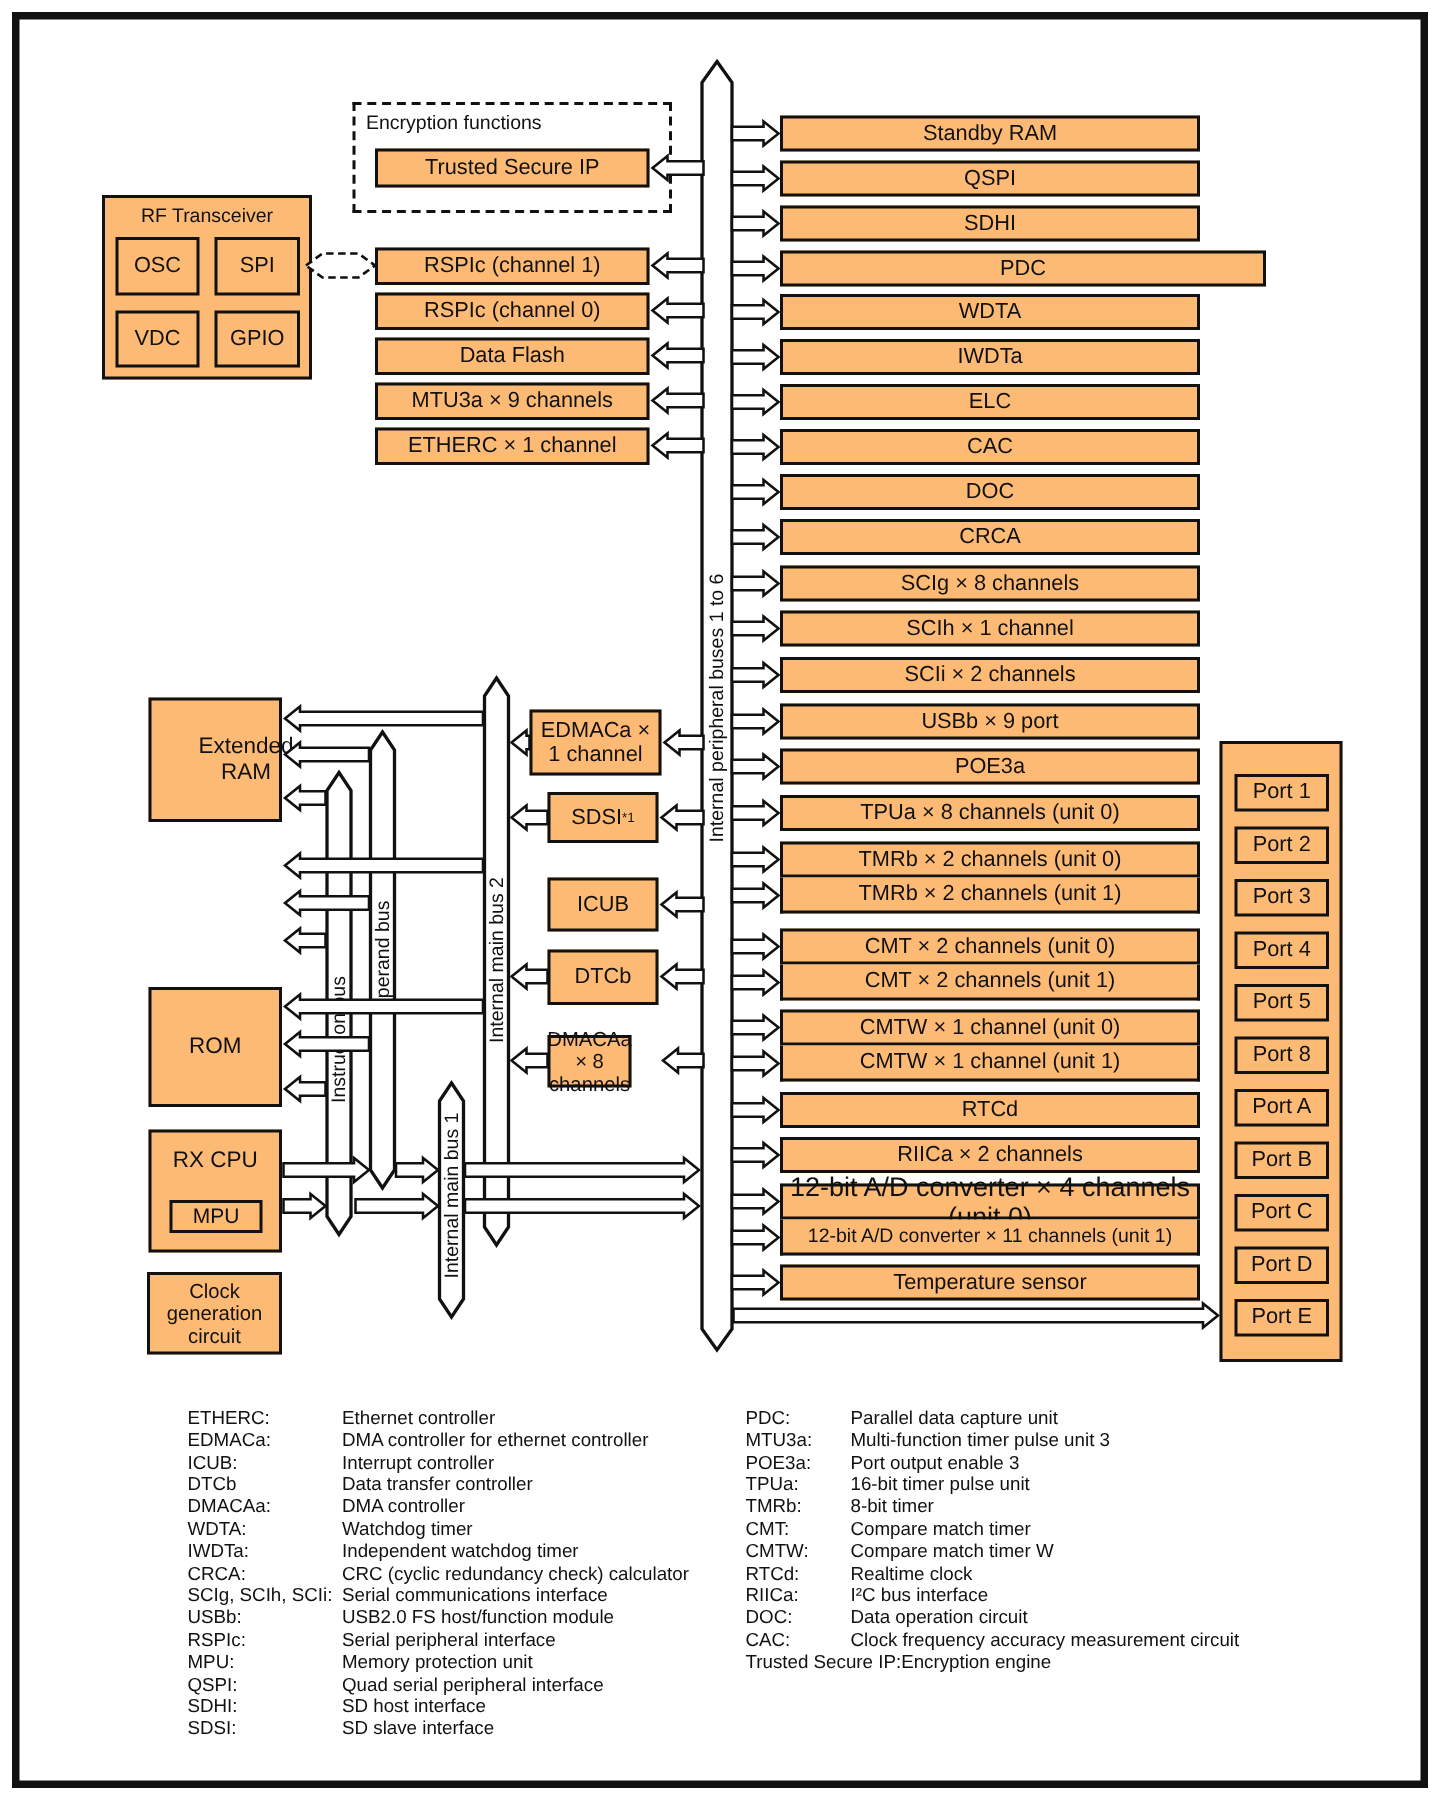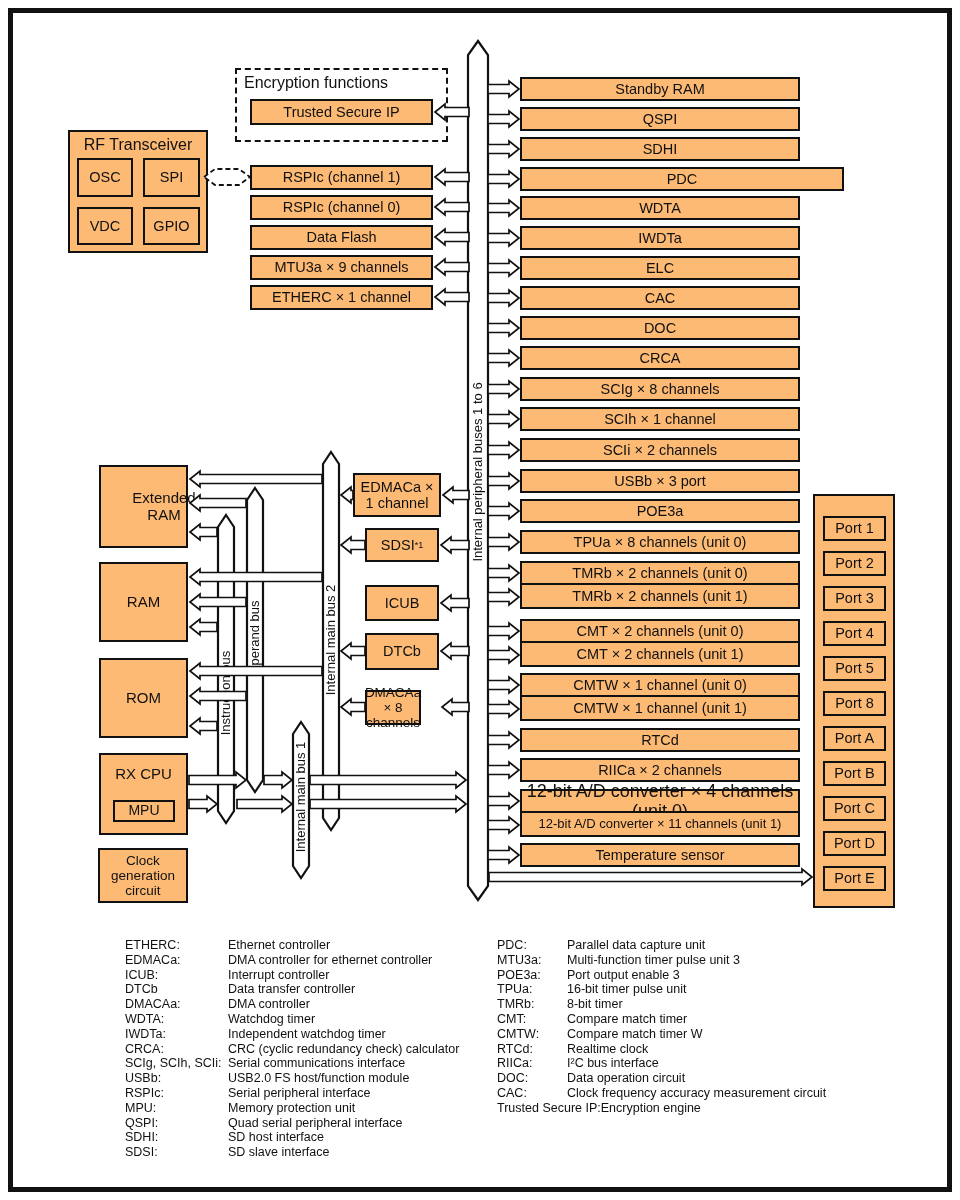--- a/index.html
+++ b/index.html
@@ -4,21 +4,21 @@
 <style>
   html,body{margin:0;padding:0;background:#fff;}
   #stage{position:relative;width:960px;height:1200px;background:#fff;overflow:hidden;
          font-family:"Liberation Sans",sans-serif;color:#111;}
   #frame{position:absolute;inset:8px;border:5px solid #111;}
   .box{position:absolute;box-sizing:border-box;border:2px solid #111;background:#fdba74;
        display:flex;align-items:center;justify-content:center;text-align:center;
        font-size:14.5px;line-height:1.12;z-index:2;}
   .mem{font-size:15px;}
   .dashedbox{position:absolute;box-sizing:border-box;border:2px dashed #111;background:#fff;z-index:1;}
-  .grouptitle{position:absolute;font-size:16px;white-space:nowrap;z-index:2;}
+  .grouptitle{position:absolute;font-size:13px;white-space:nowrap;z-index:2;}
   .cpu-label{position:absolute;top:11px;left:0;right:0;text-align:center;font-size:15px;}
   #mpu-box{position:absolute;left:12px;top:45px;width:62px;height:22px;border:2px solid #111;
            display:flex;align-items:center;justify-content:center;font-size:14px;box-sizing:border-box;}
   sup{font-size:9px;line-height:0;vertical-align:super;}
   #wiring{position:absolute;left:0;top:0;z-index:5;pointer-events:none;}
   #wiring path.bus{fill:#fff;stroke:#111;stroke-width:2.2;}
   #wiring path.arrow{fill:#fff;stroke:#111;stroke-width:1.7;}
   #wiring path.dashlink{fill:#fff;stroke:#111;stroke-width:1.8;stroke-dasharray:5 3;}
   #wiring text{fill:#111;font-family:"Liberation Sans",sans-serif;font-size:13px;}
   .legendcol{position:absolute;z-index:2;font-size:12.5px;line-height:1;}
@@ -234,21 +234,20 @@
 <div class="box" style="left: 77px; top: 158px; width: 56px; height: 39px;">OSC</div>
     <div class="box" style="left: 143px; top: 158px; width: 57px; height: 39px;">SPI</div>
     <div class="box" style="left: 77px; top: 207px; width: 56px; height: 38px;">VDC</div>
     <div class="box" style="left: 143px; top: 207px; width: 57px; height: 38px;">GPIO</div>
     <div class="box" style="left: 250px; top: 165px; width: 183px; height: 25px;">RSPIc (channel 1)</div>
     <div class="box" style="left: 250px; top: 195px; width: 183px; height: 25px;">RSPIc (channel 0)</div>
     <div class="box" style="left: 250px; top: 225px; width: 183px; height: 25px;">Data Flash</div>
     <div class="box" style="left: 250px; top: 255px; width: 183px; height: 25px;">MTU3a × 9 channels</div>
     <div class="box" style="left: 250px; top: 285px; width: 183px; height: 25px;">ETHERC × 1 channel</div>
     <div class="box mem" style="left: 99px; top: 465px; width: 89px; height: 83px; padding-left: 41px;">Extended RAM</div>
-    <div class="box mem" style="left: 99px; top: 562px; width: 89px; height: 80px;">RAM</div>
     <div class="box mem" style="left: 99px; top: 658px; width: 89px; height: 80px;">ROM</div>
     <div class="box" style="left: 353px; top: 473px; width: 88px; height: 44px; padding: 0px 2px;">
       <span>EDMACa × 1 channel</span>
     </div>
     <div class="box" style="left: 365px; top: 528px; width: 74px; height: 34px; padding: 0px 2px;">
       <span>SDSI</span>
       <sup>*1</sup>
     </div>
     <div class="box" style="left: 365px; top: 585px; width: 74px; height: 36px; padding: 0px 2px;">
       <span>ICUB</span>
@@ -265,21 +264,21 @@
     <div class="box" style="left: 520px; top: 167px; width: 324px; height: 24px;">PDC</div>
     <div class="box" style="left: 520px; top: 196px; width: 280px; height: 24px;">WDTA</div>
     <div class="box" style="left: 520px; top: 226px; width: 280px; height: 24px;">IWDTa</div>
     <div class="box" style="left: 520px; top: 256px; width: 280px; height: 24px;">ELC</div>
     <div class="box" style="left: 520px; top: 286px; width: 280px; height: 24px;">CAC</div>
     <div class="box" style="left: 520px; top: 316px; width: 280px; height: 24px;">DOC</div>
     <div class="box" style="left: 520px; top: 346px; width: 280px; height: 24px;">CRCA</div>
     <div class="box" style="left: 520px; top: 377px; width: 280px; height: 24px;">SCIg × 8 channels</div>
     <div class="box" style="left: 520px; top: 407px; width: 280px; height: 24px;">SCIh × 1 channel</div>
     <div class="box" style="left: 520px; top: 438px; width: 280px; height: 24px;">SCIi × 2 channels</div>
-    <div class="box" style="left: 520px; top: 469px; width: 280px; height: 24px;">USBb × 3 port</div>
+    <div class="box" style="left: 520px; top: 469px; width: 280px; height: 24px;">USBb × 9 port</div>
     <div class="box" style="left: 520px; top: 499px; width: 280px; height: 24px;">POE3a</div>
     <div class="box" style="left: 520px; top: 530px; width: 280px; height: 24px;">TPUa × 8 channels (unit 0)</div>
     <div class="box" style="left: 520px; top: 561px; width: 280px; height: 24px;">TMRb × 2 channels (unit 0)</div>
     <div class="box" style="left: 520px; top: 585px; width: 280px; height: 24px; border-top: none;">TMRb × 2 channels (unit 1)</div>
     <div class="box" style="left: 520px; top: 619px; width: 280px; height: 24px;">CMT × 2 channels (unit 0)</div>
     <div class="box" style="left: 520px; top: 643px; width: 280px; height: 24px; border-top: none;">CMT × 2 channels (unit 1)</div>
     <div class="box" style="left: 520px; top: 673px; width: 280px; height: 24px;">CMTW × 1 channel (unit 0)</div>
     <div class="box" style="left: 520px; top: 697px; width: 280px; height: 24px; border-top: none;">CMTW × 1 channel (unit 1)</div>
     <div class="box" style="left: 520px; top: 728px; width: 280px; height: 24px;">RTCd</div>
     <div class="box" style="left: 520px; top: 758px; width: 280px; height: 24px;">RIICa × 2 channels</div>

